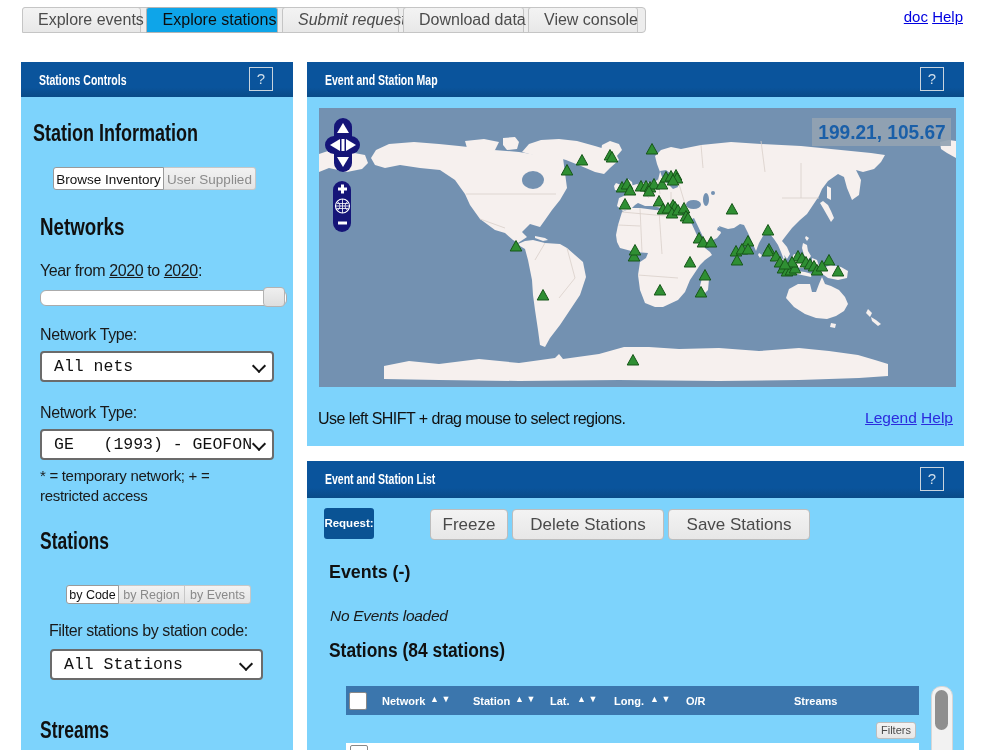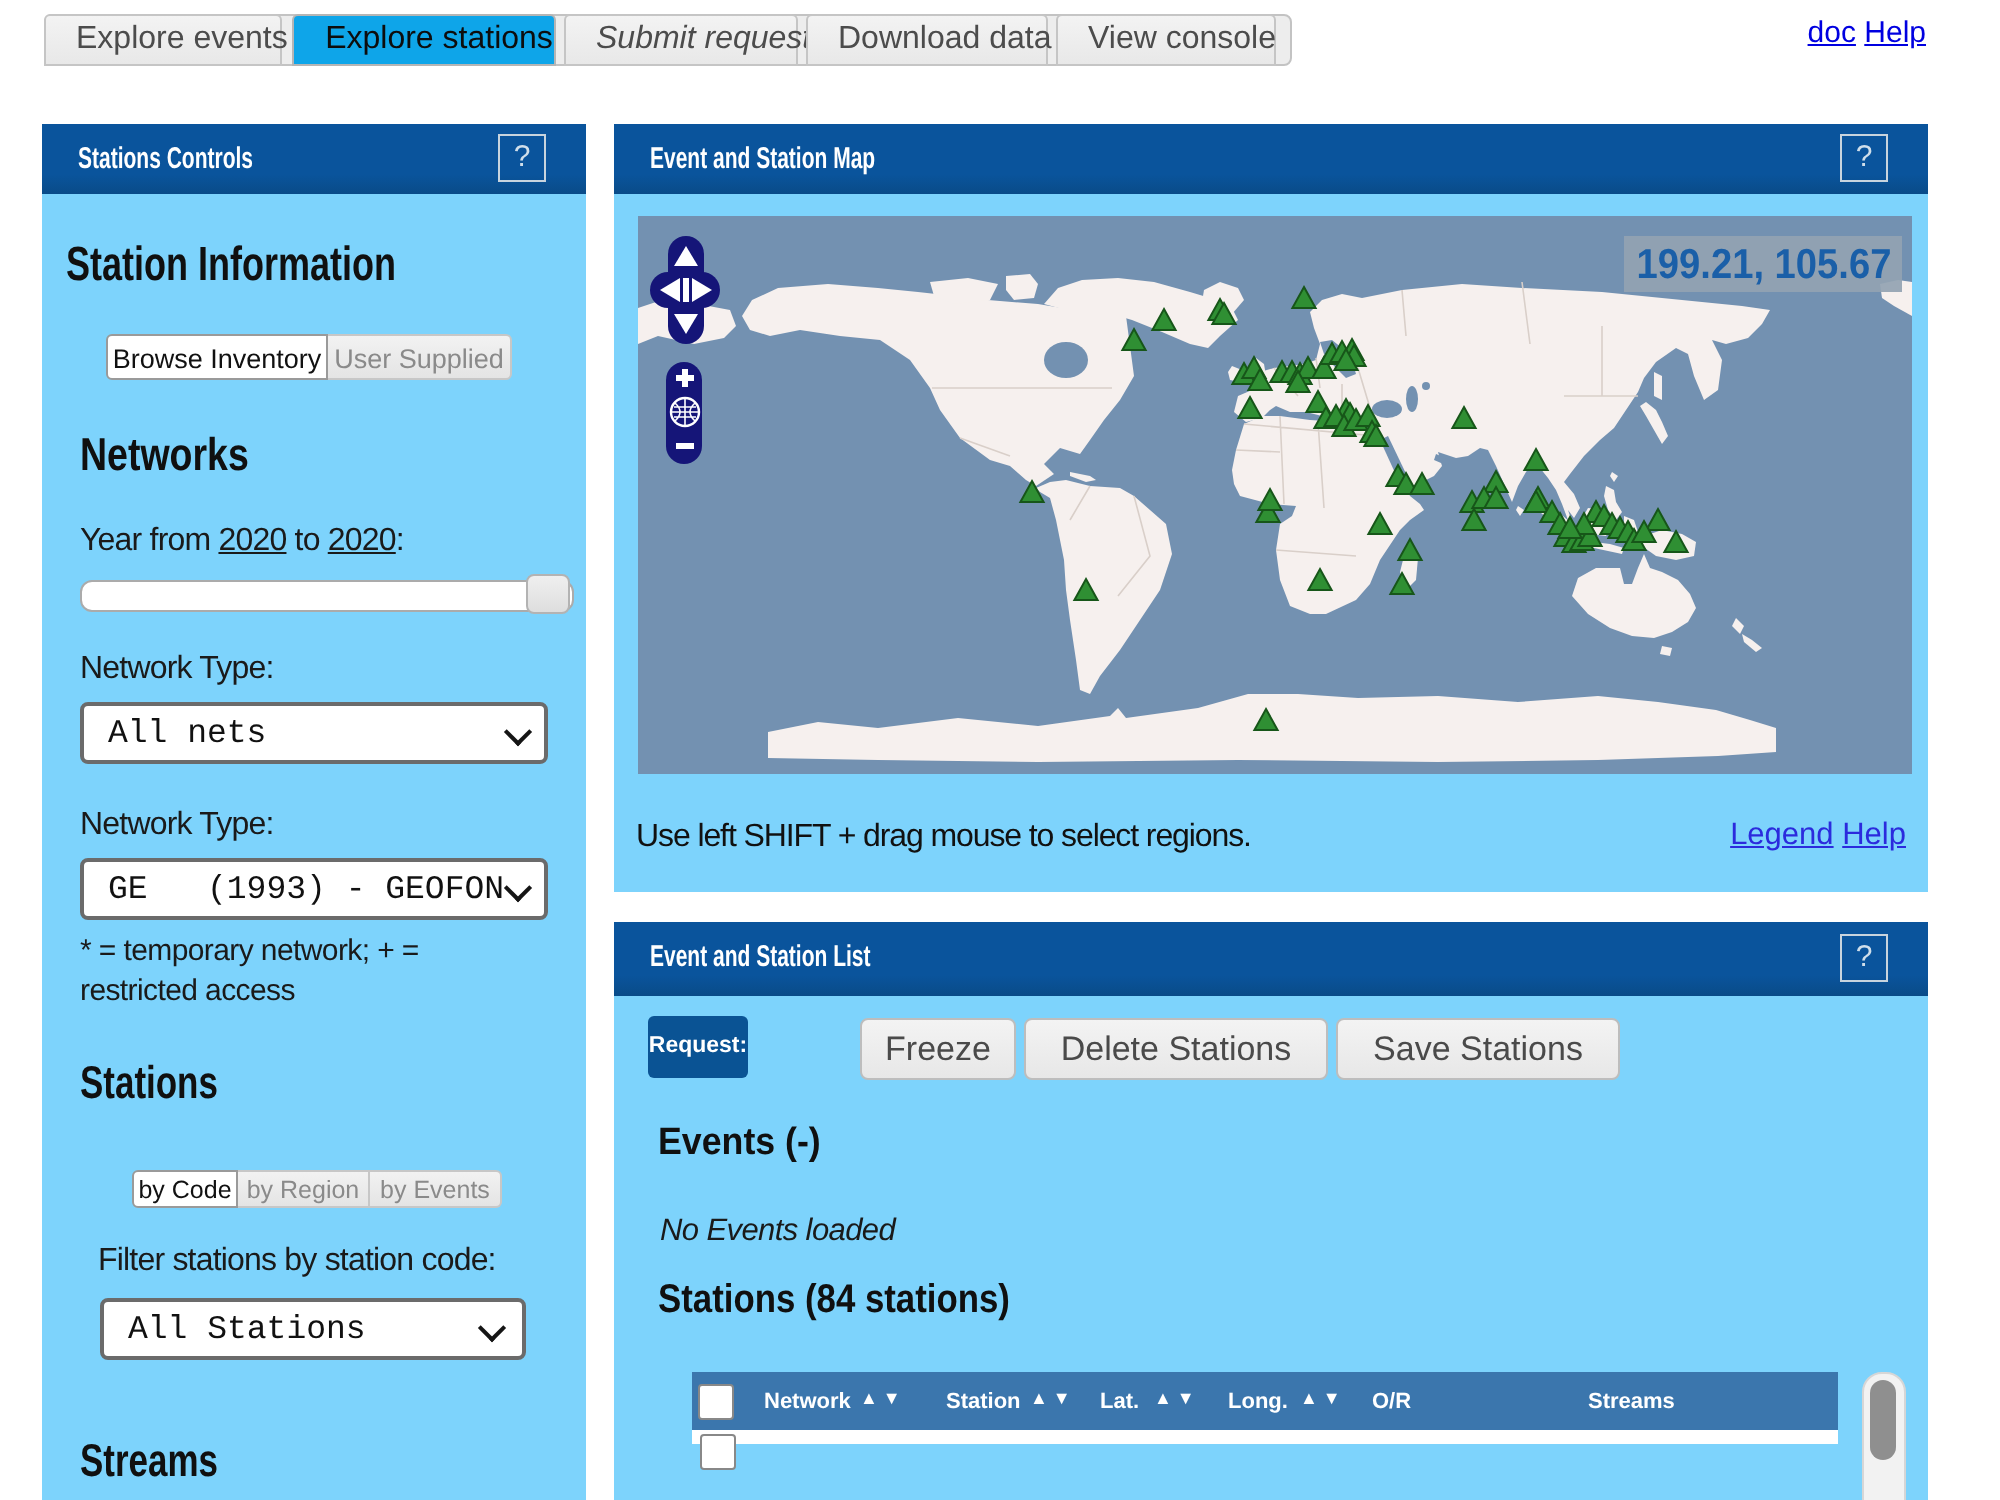--- a/index.html
+++ b/index.html
@@ -296,20 +296,23 @@
         <span style="position:absolute;left:84px;top:8px;font-size:9px;">▲ ▼</span>
       <span style="position:absolute;left:127px;top:9px;">Station</span>
         <span style="position:absolute;left:169px;top:8px;font-size:9px;">▲ ▼</span>
       <span style="position:absolute;left:204px;top:9px;">Lat.</span>
         <span style="position:absolute;left:231px;top:8px;font-size:9px;">▲ ▼</span>
       <span style="position:absolute;left:268px;top:9px;">Long.</span>
         <span style="position:absolute;left:304px;top:8px;font-size:9px;">▲ ▼</span>
       <span style="position:absolute;left:340px;top:9px;">O/R</span>
       <span style="position:absolute;left:448px;top:9px;">Streams</span>
     </div>
+    <div style="height:28px;position:relative;">
+      <span class="jqbtn" style="position:absolute;right:3px;top:7px;width:38px;height:15px;font-size:11px;line-height:15px;border-radius:3px;">Filters</span>
+    </div>
     <div style="height:7px;background:#fff;position:relative;">
       <span style="position:absolute;left:4px;top:2px;width:16px;height:16px;background:#fff;border:1px solid #888;border-radius:2px;"></span>
     </div>
   </div>
 
   <div class="abs" style="left:624px;top:225px;width:20px;height:64px;background:#f2f2f2;border:1px solid #d6d6d6;border-radius:10px 10px 0 0;">
     <div style="position:absolute;left:3px;top:3px;width:13px;height:40px;background:#8f8f8f;border-radius:7px;"></div>
   </div>
 </div>
 

